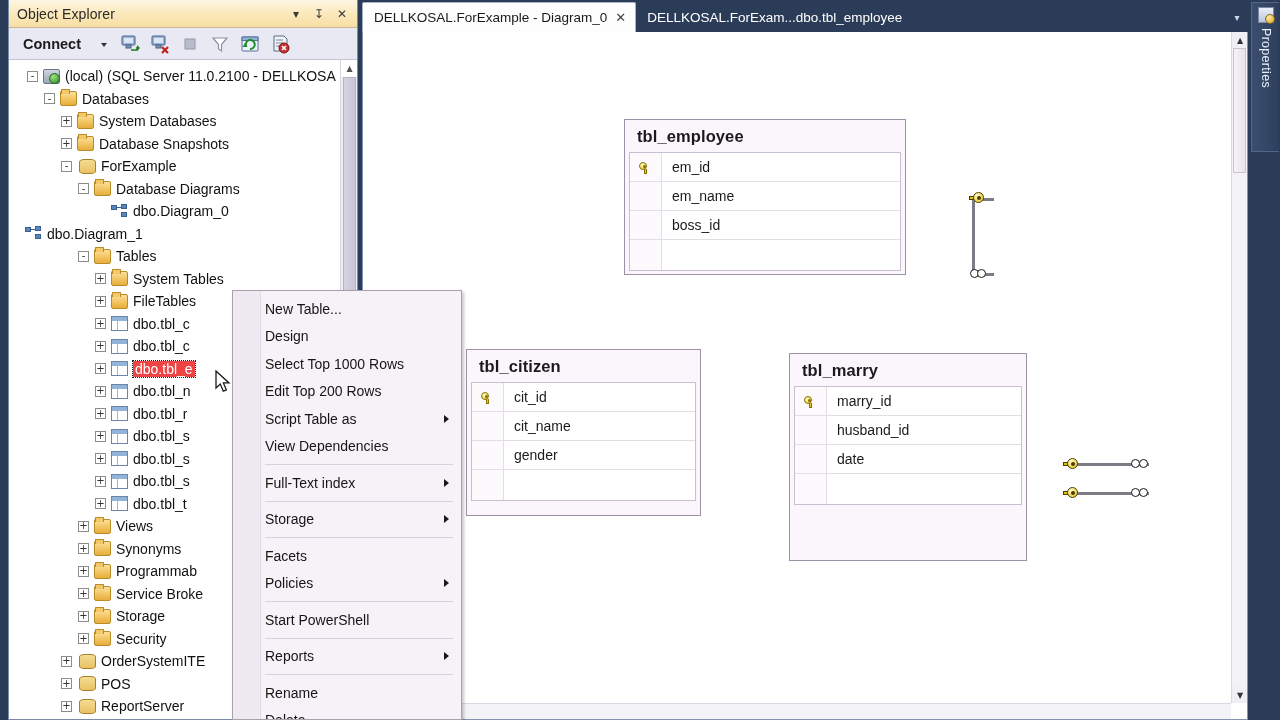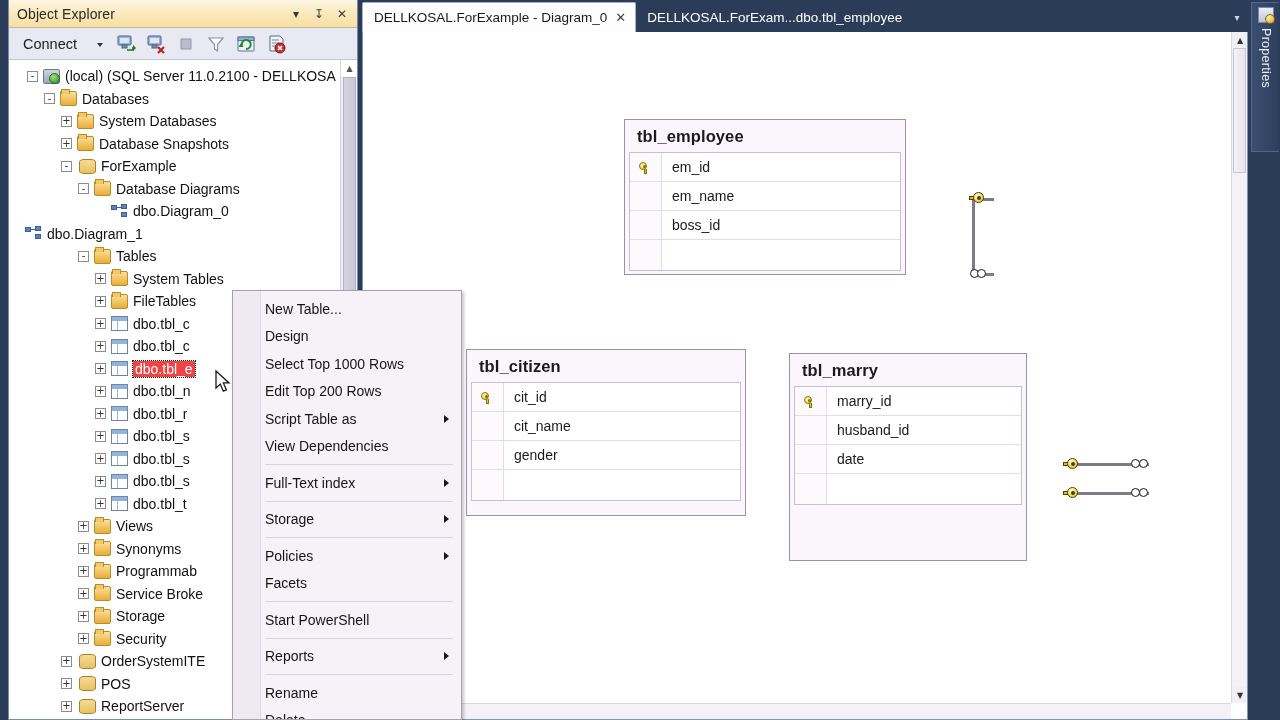--- a/index.html
+++ b/index.html
@@ -32,21 +32,21 @@
   }
   .oe-title-btns { display: flex; align-items: center; gap: 9px; padding-right: 2px;}
   .tb-btn { width: 14px; height: 14px; display: flex; align-items: center; justify-content: center;
             color: #3a3a3a; font-size: 12px; line-height: 1; cursor: default; }
 
   .oe-toolbar {
     height: 32px; background: #e8e9f3;
     border-bottom: 1px solid #c3c5d6;
     display: flex; align-items: center; padding-left: 10px; gap: 8px;
   }
-  .connect-btn { font-size: 14.5px; color: #1b1b1b; display:flex; align-items:center; gap:20px; padding: 2px 4px;}
+  .connect-btn { font-size: 14.5px; color: #1b1b1b; display:flex; align-items:center; gap:20px; padding: 2px 4px; font-weight: bold;}
   .caret-dn { width:0;height:0;border-left:3.5px solid transparent;border-right:3.5px solid transparent;border-top:4px solid #333; display:inline-block; margin-top:3px;}
   .tbicon { width: 22px; height: 22px; position: relative; display:inline-block; }
 
   .oe-tree {
     flex: 1; position: relative; overflow: hidden;
     background: #fff; padding-top: 5px;
   }
   .tnode { height: 22.5px; display: flex; align-items: center; white-space: nowrap; font-size: 14px; color: #111; position: relative;}
   .tnode .exp {
     width: 11px; height: 11px; border: 1px solid #8c8c8c; background: #fff;
@@ -515,21 +515,21 @@
             </div>
             <div class="trow">
               <span class="gut"></span>
               <span class="cname">boss_id</span>
             </div>
             <div class="trow blank">
               <span class="gut"></span>
             </div>
           </div>
         </div>
-        <div class="tshape" style="left: 103px; top: 317px; width: 280px; height: 167px;">
+        <div class="tshape" style="left: 103px; top: 317px; width: 235px; height: 167px;">
           <div class="thead">tbl_citizen</div>
           <div class="tgrid">
             <div class="trow">
               <span class="gut">
                 <span class="keyico">
                   <span class="bow"></span>
                   <span class="shaft"></span>
                 </span>
               </span>
               <span class="cname">cit_id</span>
@@ -609,25 +609,25 @@
           <span>Full-Text index</span>
           <span class="sub"></span>
         </div>
         <div class="ctx-sep"></div>
         <div class="ctx-item">
           <span>Storage</span>
           <span class="sub"></span>
         </div>
         <div class="ctx-sep"></div>
         <div class="ctx-item">
+          <span>Facets</span>
+        </div>
+        <div class="ctx-item">
           <span>Policies</span>
           <span class="sub"></span>
-        </div>
-        <div class="ctx-item">
-          <span>Facets</span>
         </div>
         <div class="ctx-sep"></div>
         <div class="ctx-item">
           <span>Start PowerShell</span>
         </div>
         <div class="ctx-sep"></div>
         <div class="ctx-item">
           <span>Reports</span>
           <span class="sub"></span>
         </div>

